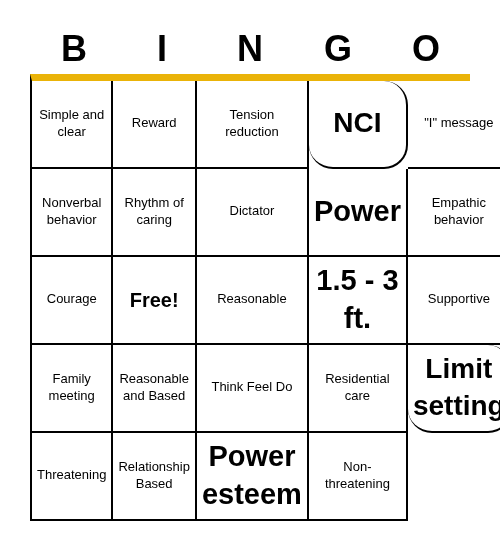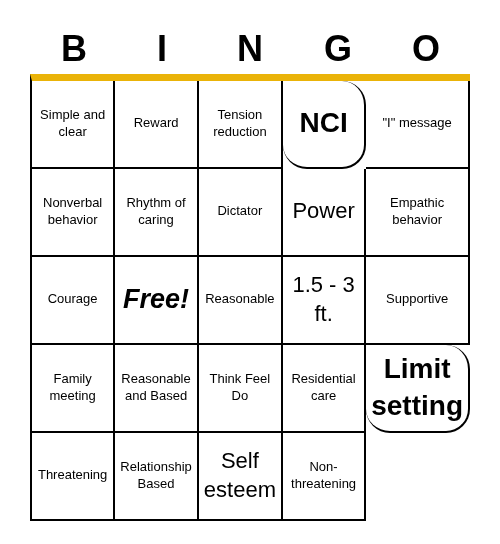--- a/index.html
+++ b/index.html
@@ -37,32 +37,31 @@
       min-height: 88px;
       display: flex;
       align-items: center;
       justify-content: center;
       text-align: center;
       padding: 4px 5px;
       font-size: 13px;
       line-height: 1.3;
     }
     .bingo-cell.large-text {
-      font-size: 22px;
-      font-weight: normal;
+      font-size: 29px;
+      font-weight: bold;
     }
     .bingo-cell.xlarge-text {
       font-size: 28px;
       font-weight: bold;
       border-radius: 24px;
     }
     .bingo-cell.free {
-      font-size: 27px;
+      font-size: 20px;
       font-weight: bold;
-      font-style: italic;
     }
   </style>
 </head>
 <body>
 
 <div class="bingo-container">
   <div class="bingo-header">
   <div class="bingo-header-cell">B</div>
       <div class="bingo-header-cell">I</div>
       <div class="bingo-header-cell">N</div>
@@ -85,16 +84,16 @@
       <div class="bingo-cell">Reasonable</div>
       <div class="bingo-cell large-text">1.5 - 3 ft.</div>
       <div class="bingo-cell">Supportive</div>
       <div class="bingo-cell">Family meeting</div>
       <div class="bingo-cell">Reasonable and Based</div>
       <div class="bingo-cell">Think Feel Do</div>
       <div class="bingo-cell">Residential care</div>
       <div class="bingo-cell xlarge-text">Limit setting</div>
       <div class="bingo-cell">Threatening</div>
       <div class="bingo-cell">Relationship Based</div>
-      <div class="bingo-cell large-text">Self esteem</div>
+      <div class="bingo-cell large-text">Power esteem</div>
       <div class="bingo-cell">Non-threatening</div>
     </div>
 </div>
 
 </body></html>

